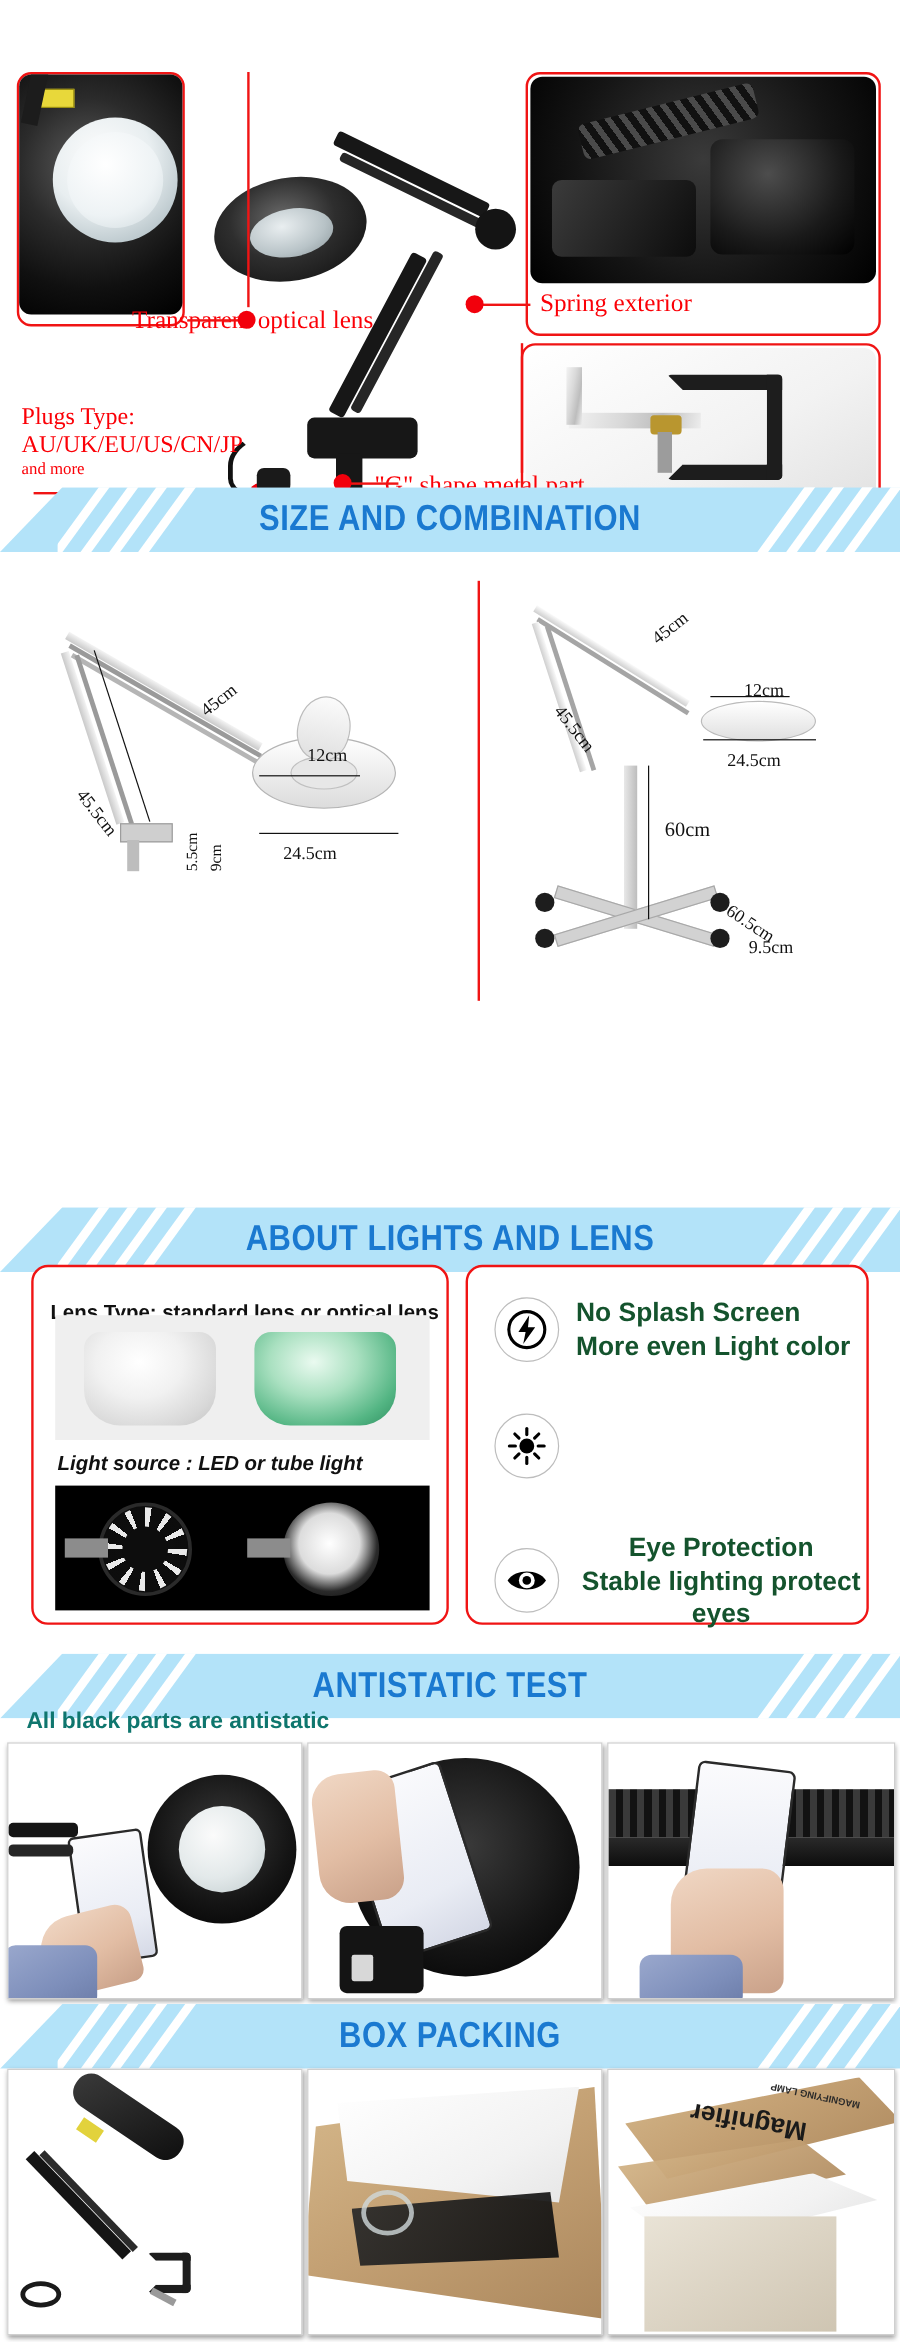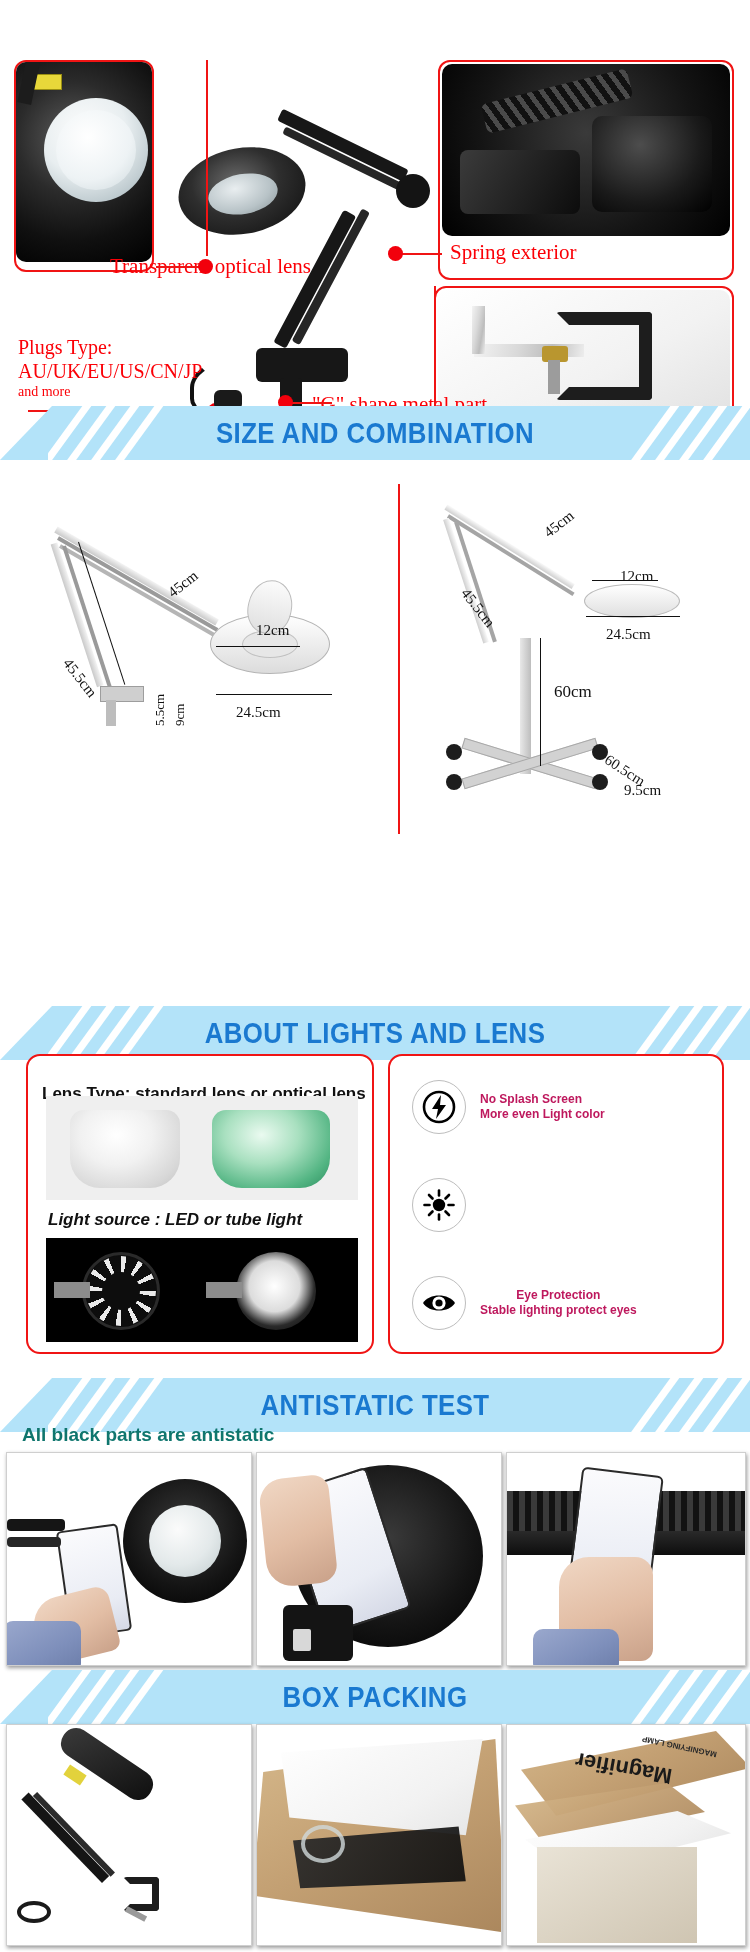--- a/index.html
+++ b/index.html
@@ -72,21 +72,21 @@
   .dimlabel.rot-p35 { transform: rotate(33deg); transform-origin:left center; }
   .arrowline { position:absolute; background:#111; }
   .sepline { position:absolute; width:2px; background:#f01414; }
 
   
   #sec3 { position:absolute; top:1006px; left:0; width:750px; height:372px; }
   .panel { position:absolute; border:2px solid #f01414; border-radius:14px; background:#fff; }
   .paneltitle { font-family:"Liberation Sans", sans-serif; font-weight:bold; font-size:17px; color:#111; white-space:nowrap; }
   .feat { position:absolute; display:flex; align-items:center; gap:14px; }
   .feat .ico { width:54px; height:54px; border-radius:50%; border:1px solid #bdbdbd; display:flex; align-items:center; justify-content:center; flex:none; }
-  .feat .txt { font-weight:bold; font-size:12px; color:#be185d; line-height:1.25; }
+  .feat .txt { font-weight:bold; font-size:22px; color:#14532d; line-height:1.25; }
 
   
   #sec4 { position:absolute; top:1378px; left:0; width:750px; height:292px; }
 
   
   #sec5 { position:absolute; top:1670px; left:0; width:750px; height:282px; }
 
   .imgcell { position:absolute; border:1px solid #cfcfcf; box-shadow:1px 2px 4px rgba(0,0,0,.4); background:#fff; overflow:hidden; }
 
   

